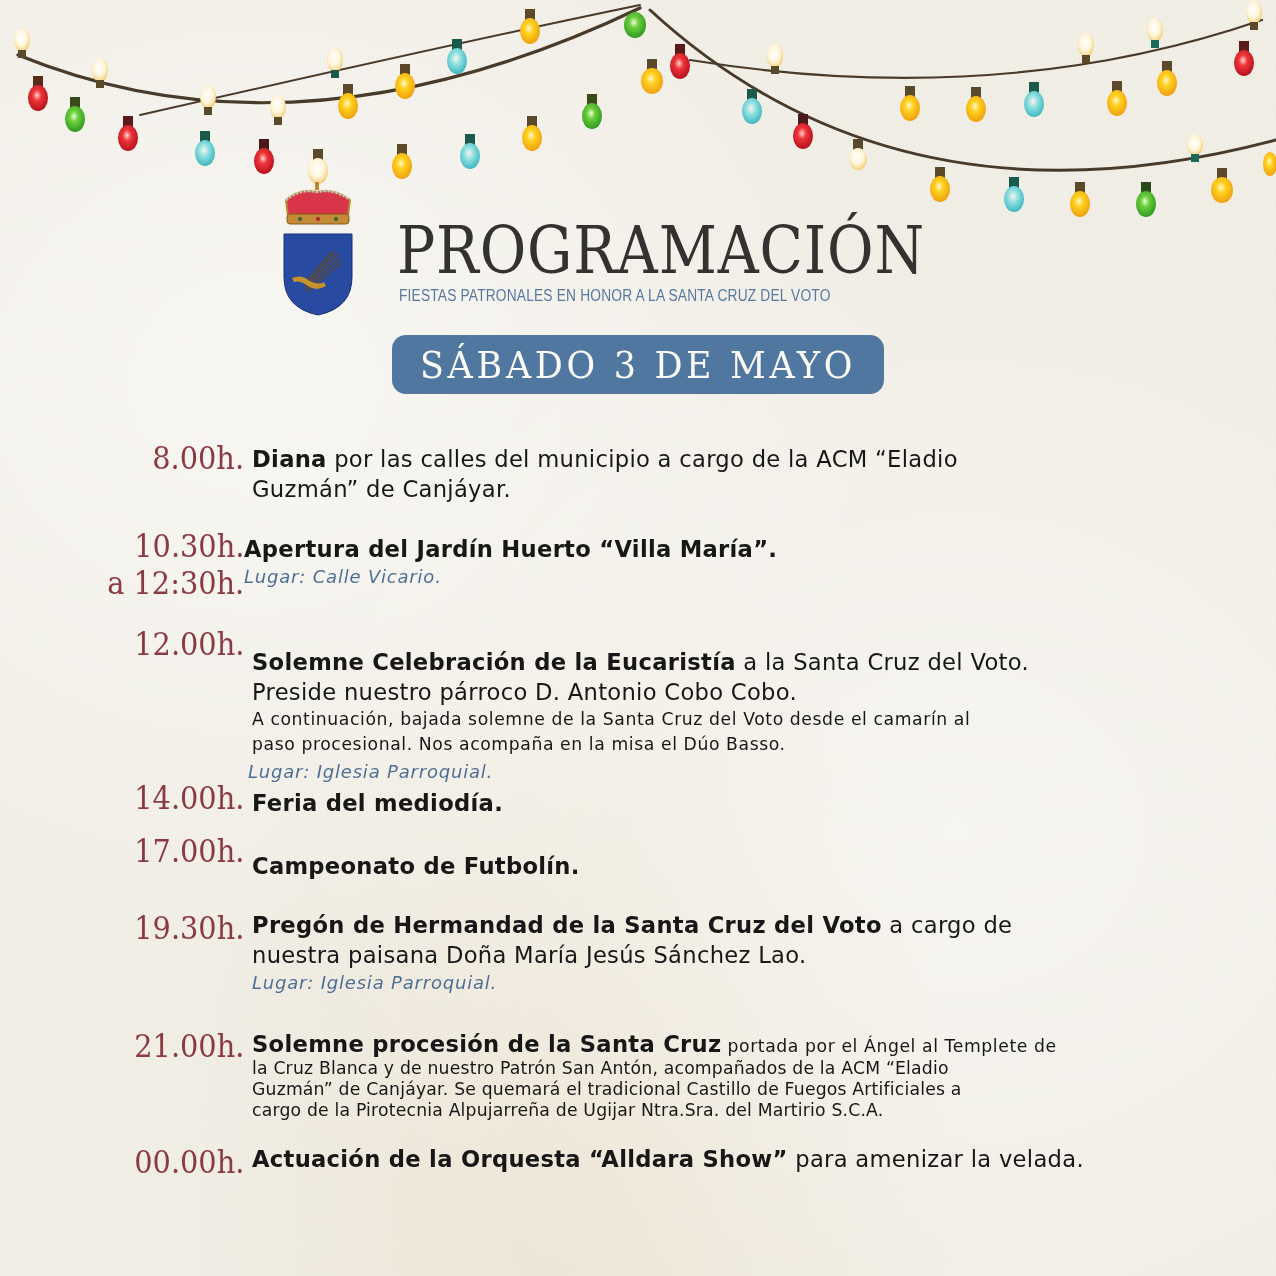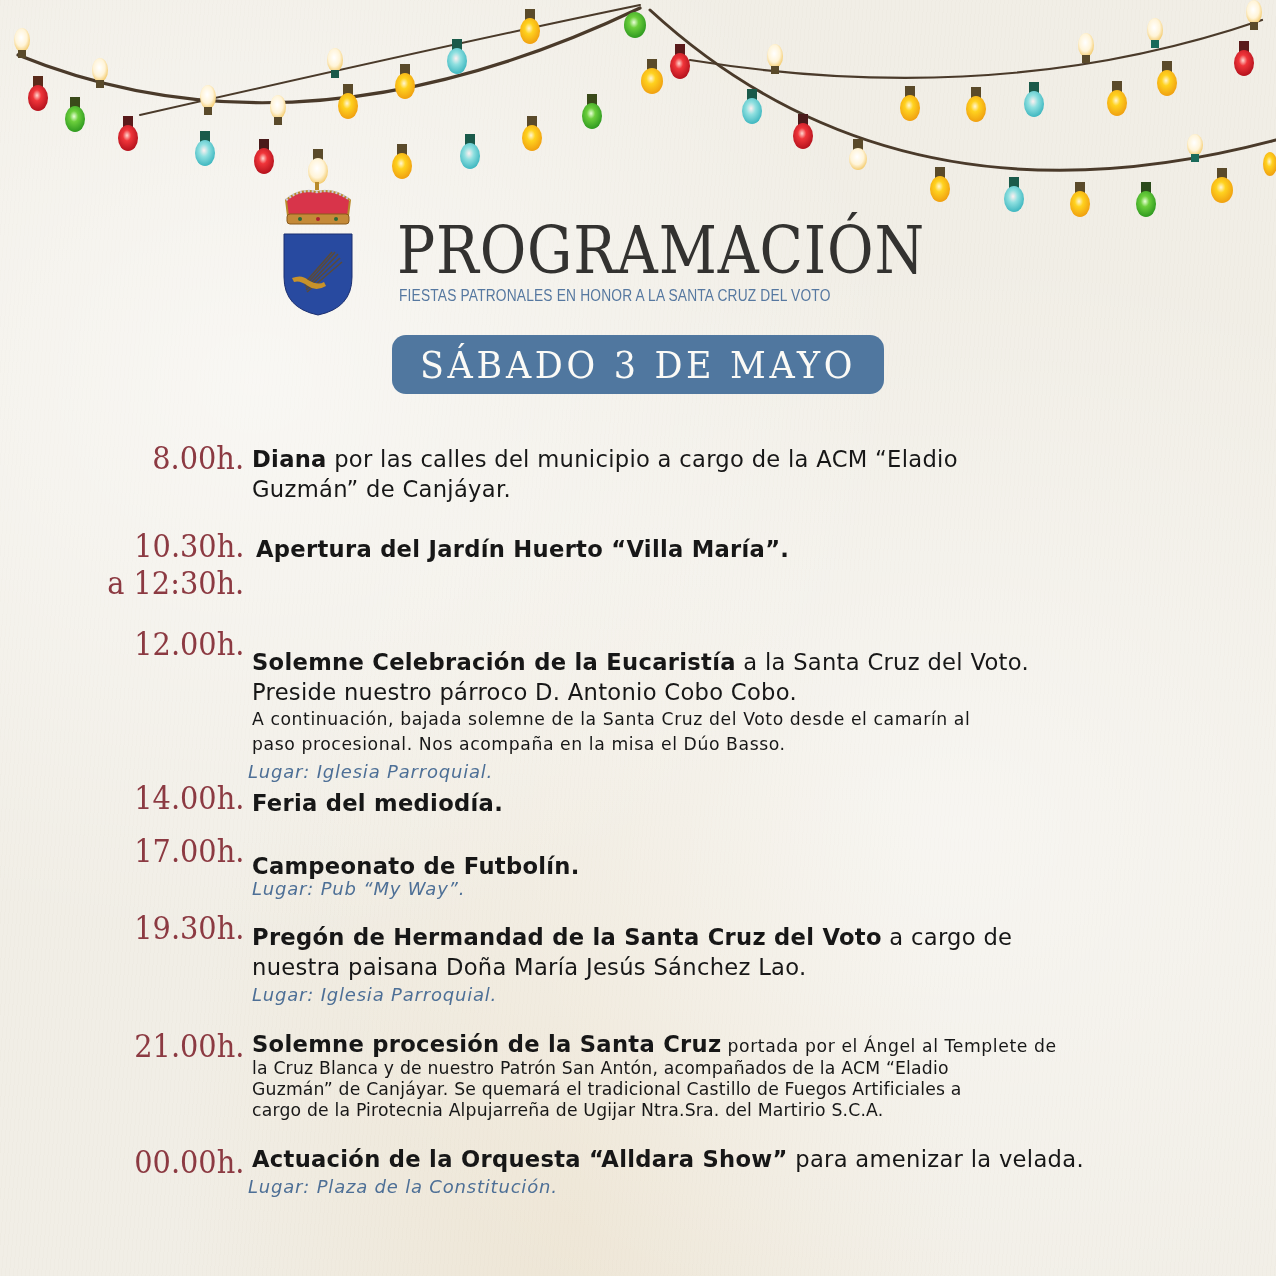--- a/index.html
+++ b/index.html
@@ -313,22 +313,23 @@
   <div class="time" style="top:0">8.00h.</div>
   <div class="body" style="top:4px">
     <div class="line" style="transform: scaleX(0.984); transform-origin: left top;"><b>Diana</b><span> por las calles del municipio a cargo de la ACM “Eladio</span></div>
     <div class="line" style="transform: scaleX(0.984); transform-origin: left top;">Guzmán” de Canjáyar.</div>
   </div>
 </div>
 
 <div class="event" style="top:528px">
   <div class="time" style="top:0">10.30h.</div>
   <div class="time" style="top:37px">a 12:30h.</div>
-  <div class="body" style="top:6px; left:256px">
+  <div class="body" style="top:6px; left:244px">
     <div class="line" style="transform: scaleX(0.984); transform-origin: left top;"><b>Apertura del Jardín Huerto “Villa María”.</b></div>
+    <div class="place" style="margin-top:1px">Lugar: Calle Vicario.</div>
   </div>
 </div>
 
 <div class="event" style="top:626px">
   <div class="time" style="top:0">12.00h.</div>
   <div class="body" style="top:21px">
     <div class="line" style="transform: scaleX(0.984); transform-origin: left top;"><b>Solemne Celebración de la Eucaristía</b><span> a la Santa Cruz del Voto.</span></div>
     <div class="line" style="transform: scaleX(0.984); transform-origin: left top;">Preside nuestro párroco D. Antonio Cobo Cobo.</div>
     <div class="line small" style="transform: scaleX(0.984); transform-origin: left top;">A continuación, bajada solemne de la Santa Cruz del Voto desde el camarín al</div>
     <div class="line small" style="transform: scaleX(0.984); transform-origin: left top;">paso procesional. Nos acompaña en la misa el Dúo Basso.</div>
@@ -340,42 +341,40 @@
   <div class="time" style="top:0">14.00h.</div>
   <div class="body" style="top:8px">
     <div class="line" style="transform: scaleX(0.984); transform-origin: left top;"><b>Feria del mediodía.</b></div>
   </div>
 </div>
 
 <div class="event" style="top:833px">
   <div class="time" style="top:0">17.00h.</div>
   <div class="body" style="top:18px">
     <div class="line" style="transform: scaleX(0.984); transform-origin: left top;"><b>Campeonato de Futbolín.</b></div>
-    <div class="place" style="margin-top:-4px">Lugar: Pub “My Way”.</div>
   </div>
 </div>
 
 <div class="event" style="top:910px">
   <div class="time" style="top:0">19.30h.</div>
-  <div class="body" style="top:12px">
+  <div class="body" style="top:0">
     <div class="line" style="transform: scaleX(0.984); transform-origin: left top;"><b>Pregón de Hermandad de la Santa Cruz del Voto</b><span> a cargo de</span></div>
     <div class="line" style="transform: scaleX(0.984); transform-origin: left top;">nuestra paisana Doña María Jesús Sánchez Lao.</div>
     <div class="place" style="margin-top:1px">Lugar: Iglesia Parroquial.</div>
   </div>
 </div>
 
 <div class="event" style="top:1028px">
   <div class="time" style="top:0">21.00h.</div>
   <div class="body" style="top:3px">
     <div class="line" style="line-height: 27px; transform: scaleX(0.984); transform-origin: left top;"><b>Solemne procesión de la Santa Cruz</b><span class="small" style="line-height:20px"> portada por el Ángel al Templete de</span></div>
     <div class="line tiny" style="transform: scaleX(0.984); transform-origin: left top;">la Cruz Blanca y de nuestro Patrón San Antón, acompañados de la ACM “Eladio</div>
     <div class="line tiny" style="transform: scaleX(0.984); transform-origin: left top;">Guzmán” de Canjáyar. Se quemará el tradicional Castillo de Fuegos Artificiales a</div>
     <div class="line tiny" style="transform: scaleX(0.984); transform-origin: left top;">cargo de la Pirotecnia Alpujarreña de Ugijar Ntra.Sra. del Martirio S.C.A.</div>
   </div>
 </div>
 
 <div class="event" style="top:1144px">
   <div class="time" style="top:0">00.00h.</div>
   <div class="body" style="top:0">
     <div class="line" style="transform: scaleX(0.984); transform-origin: left top;"><b>Actuación de la Orquesta “Alldara Show”</b><span> para amenizar la velada.</span></div>
-    <div class="place" style="margin-left:-4px; margin-top:1px">Lugar: Plaza de la Constitución.</div>
   </div>
 </div>
 
 </body></html>

